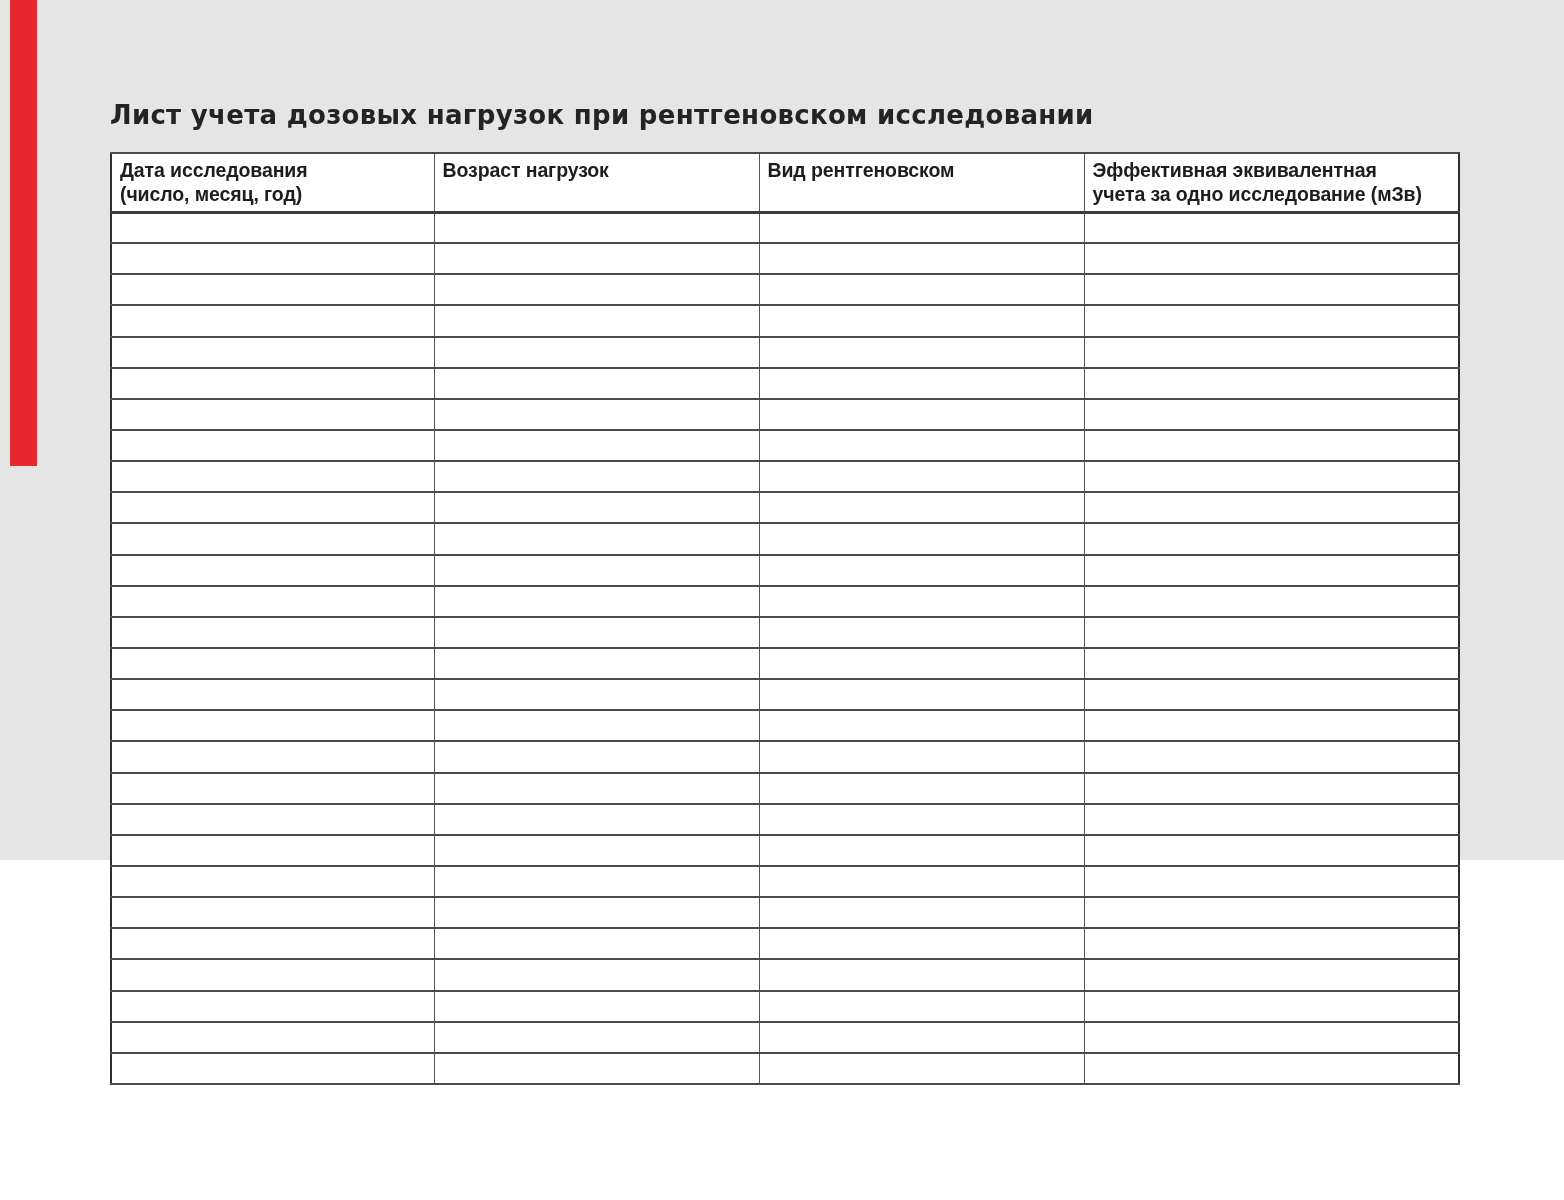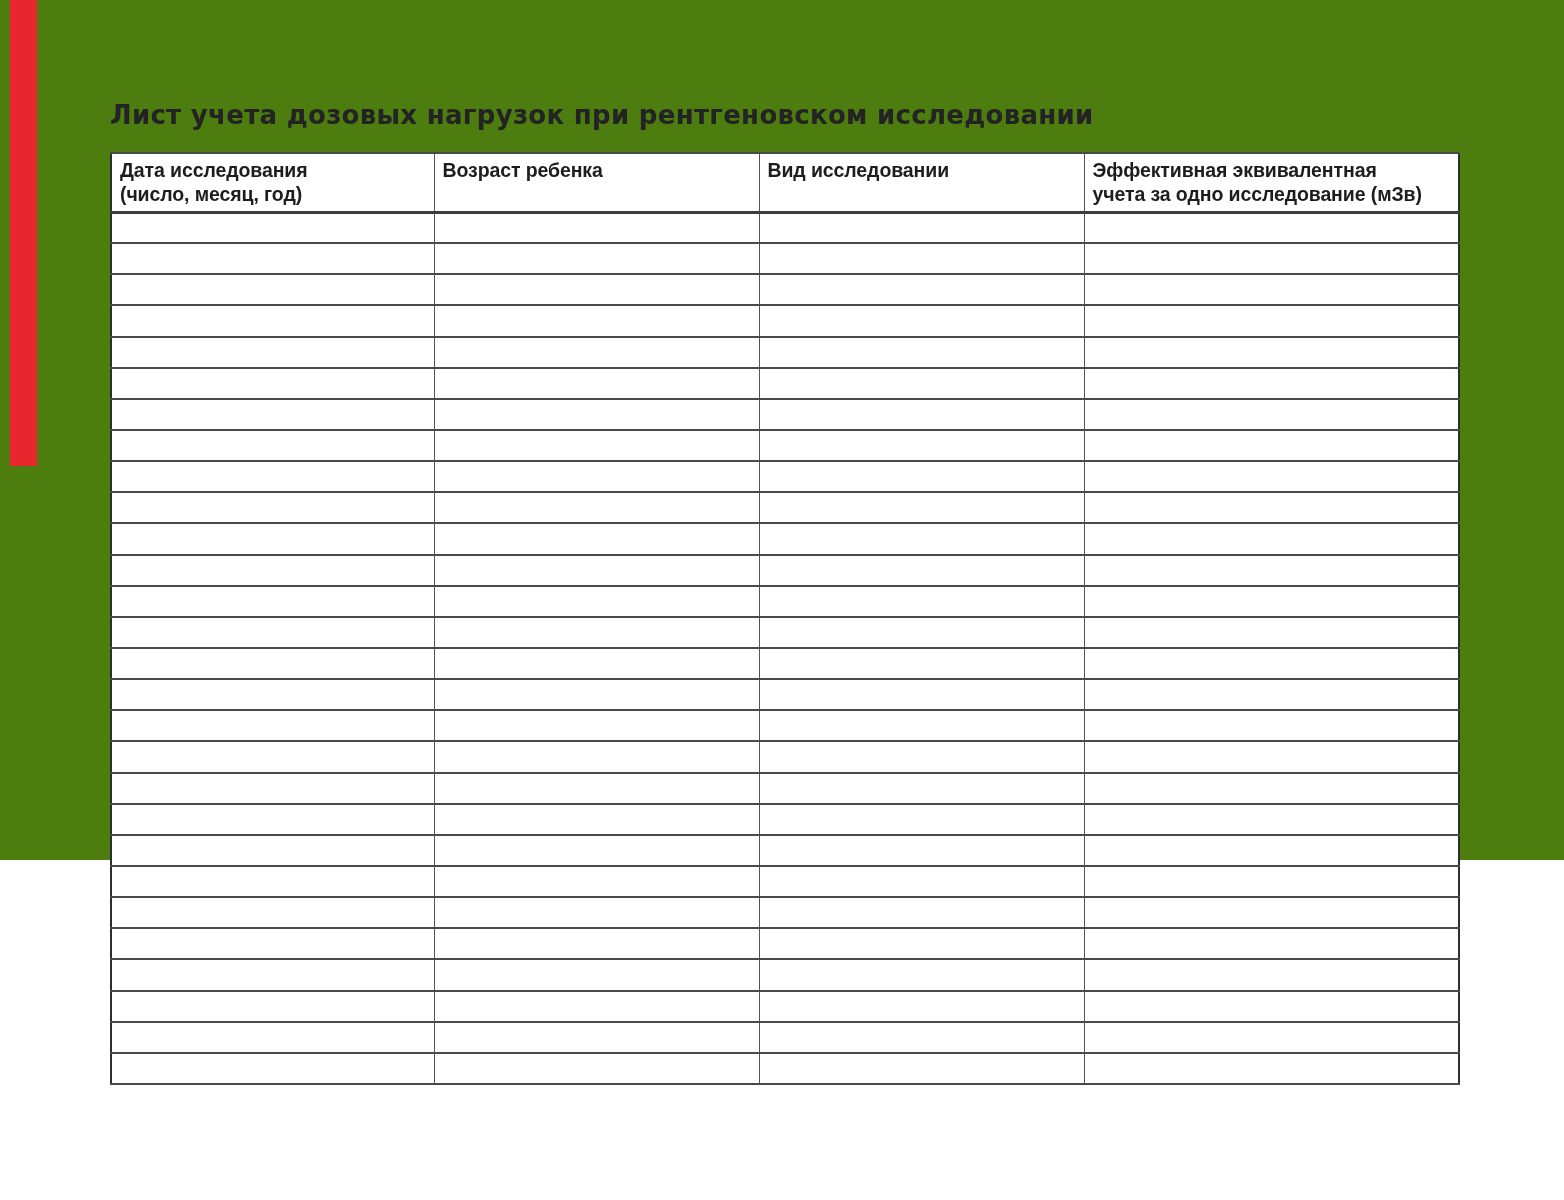--- a/index.html
+++ b/index.html
@@ -7,21 +7,21 @@
     width: 1564px;
     height: 1200px;
     background: #ffffff;
     overflow: hidden;
     font-family: "Liberation Sans", "DejaVu Sans", sans-serif;
   }
   .page {
     position: relative;
     width: 1564px;
     height: 860px;
-    background: #4d7c0f;
+    background: #e5e5e5;
   }
   .red-edge-bar {
     position: absolute;
     left: 10px;
     top: 0;
     width: 27px;
     height: 466px;
     background: #e8262d; 
   }
   .page-title {
@@ -90,22 +90,22 @@
     <colgroup>
       <col style="width:323px">
       <col style="width:325px">
       <col style="width:325px">
       <col style="width:375px">
     </colgroup>
     <thead>
       <tr>
         <th>Дата исследования
 (число, месяц, год)</th>
-        <th>Возраст ребенка</th>
-        <th>Вид исследовании</th>
+        <th>Возраст нагрузок</th>
+        <th>Вид рентгеновском</th>
         <th>Эффективная эквивалентная
 учета за одно исследование (мЗв)</th>
       </tr>
     </thead>
     <tbody>
         <tr>
           <td></td>
           <td></td>
           <td></td>
           <td></td>

